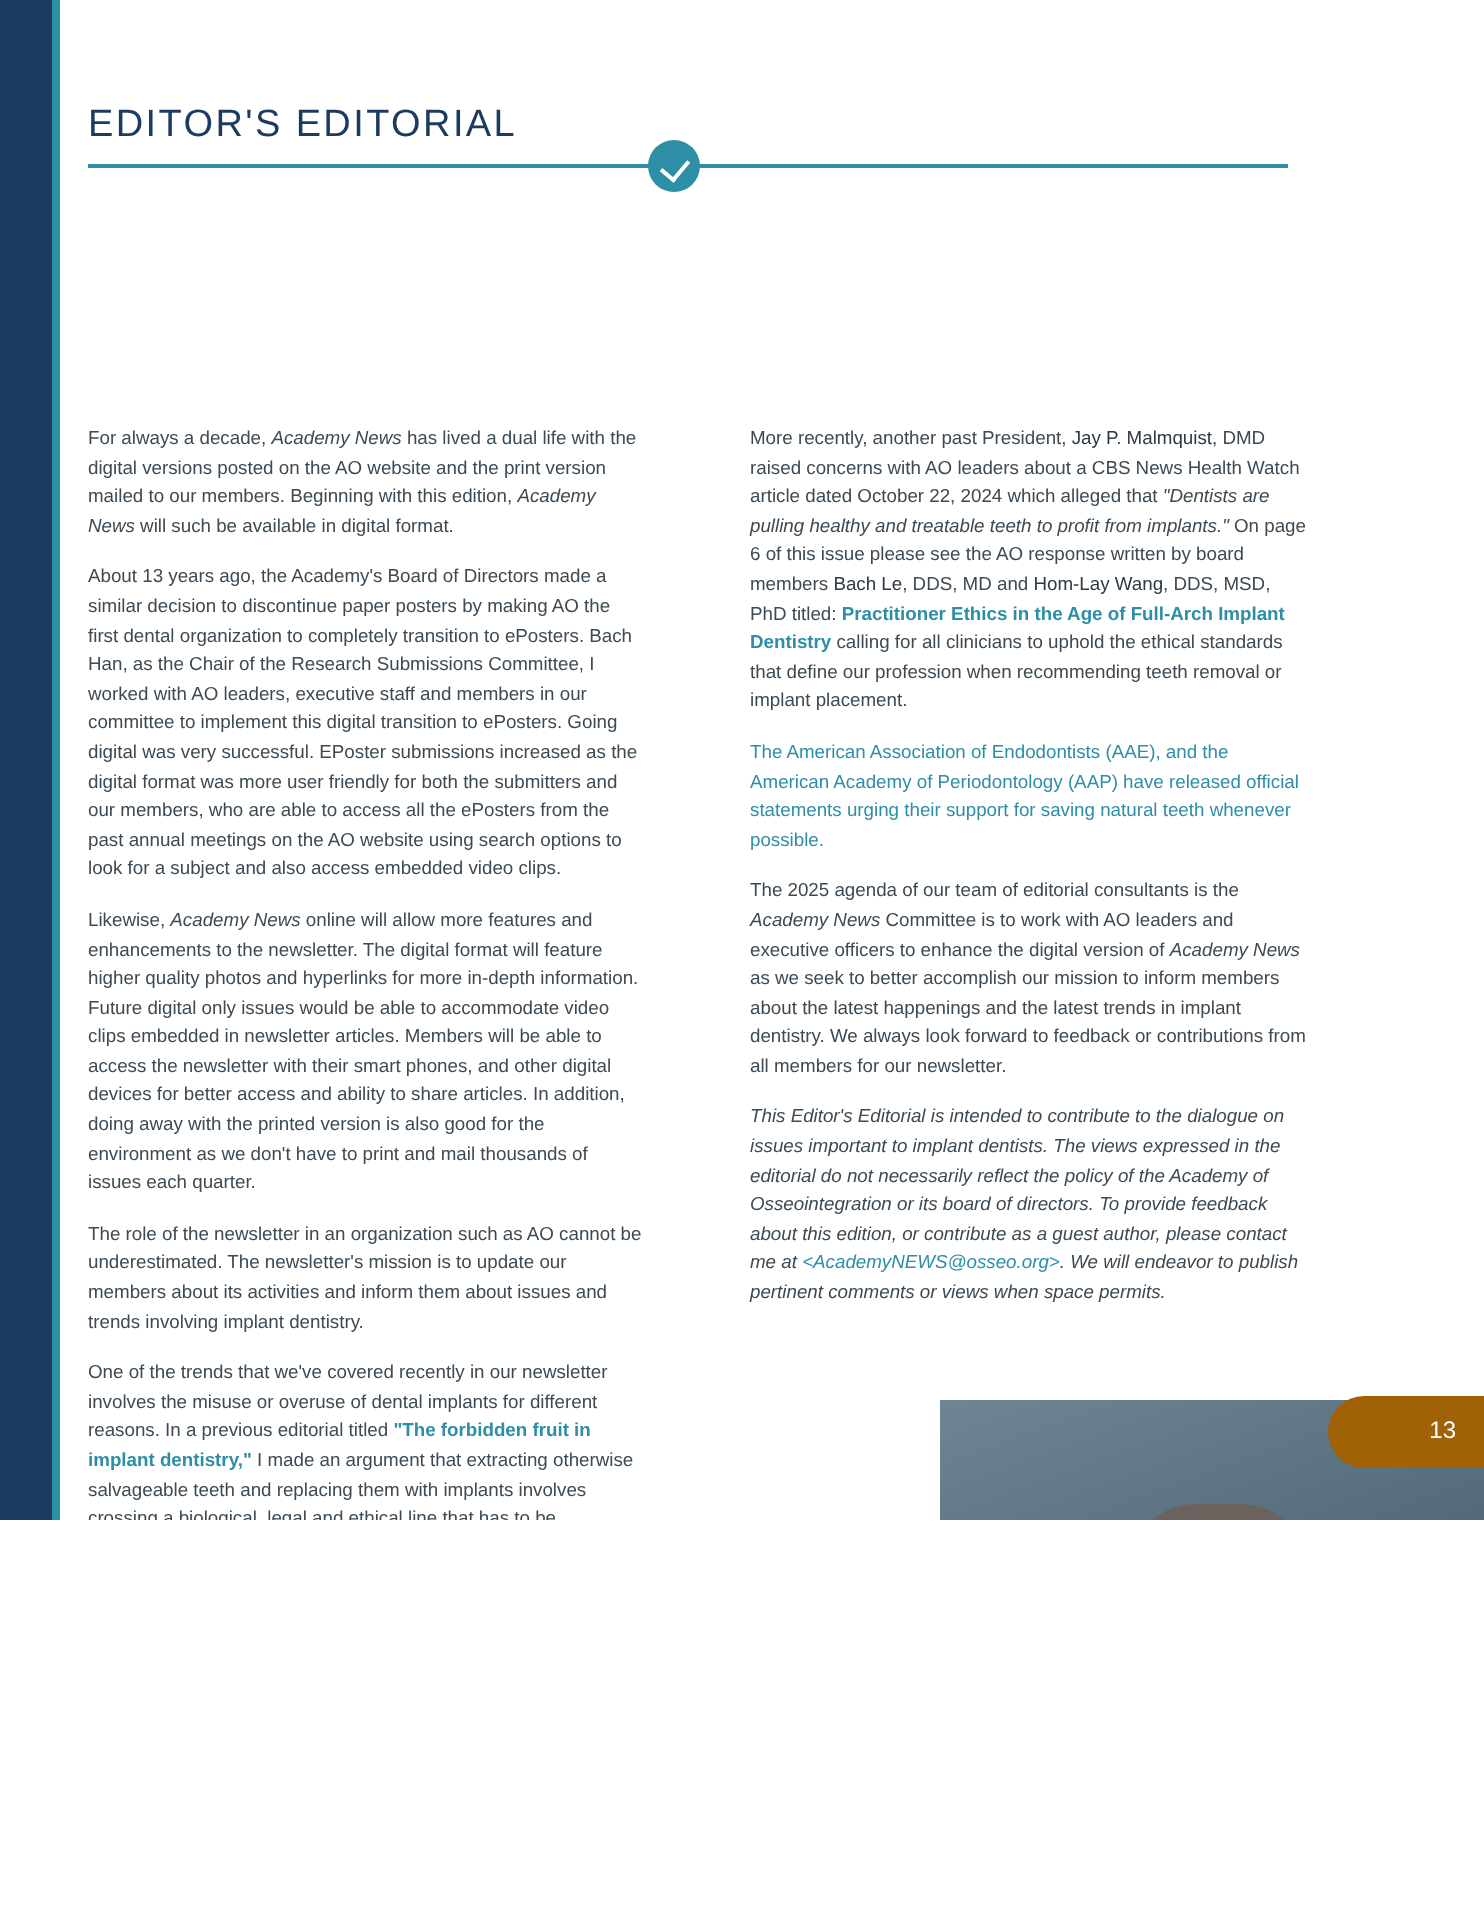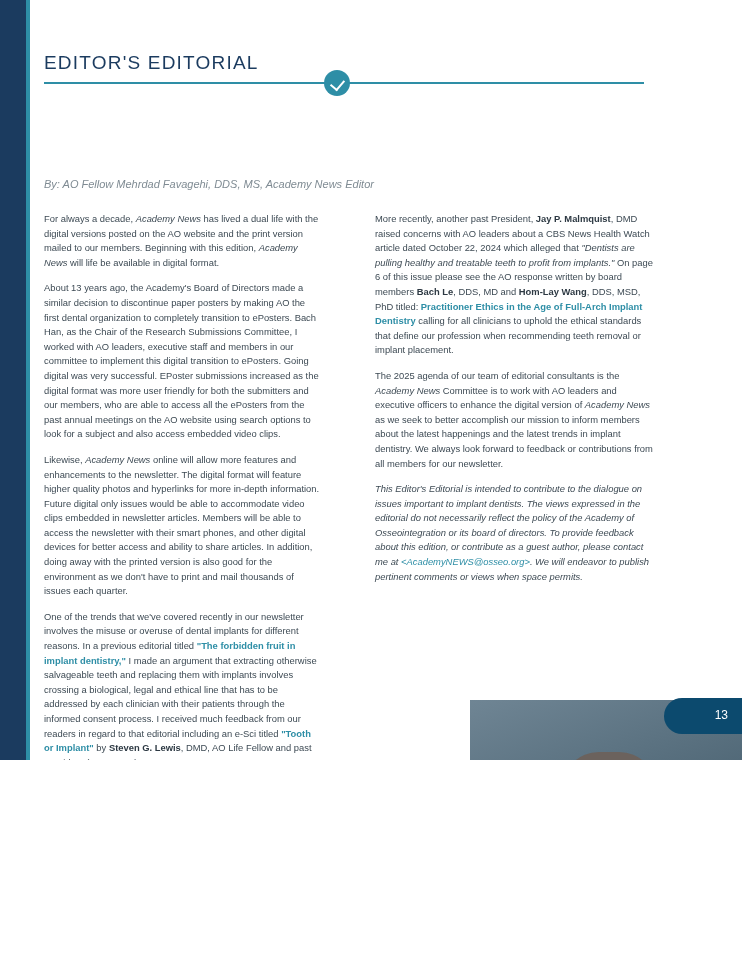--- a/index.html
+++ b/index.html
@@ -121,21 +121,21 @@
   .col-left { left: 44px; }
   .col-right { left: 375px; }
 
   .col p {
     margin: 0 0 11px 0;
   }
   .col .teal {
     color: #2e8ea6;
   }
   .col .bold {
-    font-weight: bold;
+    font-weight: normal;
     color: #2d3943;
     margin-top: 48px;
   }
   .col .teal-bold {
     color: #2e8ea6;
     font-weight: bold;
   }
   .col .ital {
     font-style: italic;
   }
@@ -287,21 +287,21 @@
     margin-top: 44px;
   }
 
   
   .page-badge {
     position: absolute;
     right: 0;
     bottom: 26px;
     width: 78px;
     height: 36px;
-    background: #0c4a6e;
+    background: #a16207;
     border-radius: 18px 0 0 18px;
   }
   .page-badge span {
     position: absolute;
     right: 14px;
     top: 10px;
     color: #ffffff;
     font-size: 12px;
   }
 
@@ -315,30 +315,31 @@
   <div class="left-bar"></div>
   <div class="left-bar-accent"></div>
 
   <div class="header">
     <div class="kicker">EDITOR'S EDITORIAL</div>
   </div>
   <div class="kicker-rule"></div>
   <div class="kicker-dot"></div>
 
 
-  <div class="byline">By: AO Fellow Mehrdad Favagehi, DDS, MS, Academy News Editor</div>
 
   <div class="col col-left" id="col-left">
-      <p><span>For always a decade, </span><span class="ital">Academy News</span><span> has lived a dual life with the digital versions posted on the AO website and the print version mailed to our members. Beginning with this edition, </span><span class="ital">Academy News</span><span> will life be available in digital format.</span></p>
+      <p><span>For always a decade, </span><span class="ital">Academy News</span><span> has lived a dual life with the digital versions posted on the AO website and the print version mailed to our members. Beginning with this edition, </span><span class="ital">Academy News</span><span> will such be available in digital format.</span></p>
       <p><span>About 13 years ago, the Academy's Board of Directors made a similar decision to discontinue paper posters by making AO the first dental organization to completely transition to ePosters. Bach Han, as the Chair of the Research Submissions Committee, I worked with AO leaders, executive staff and members in our committee to implement this digital transition to ePosters. Going digital was very successful. EPoster submissions increased as the digital format was more user friendly for both the submitters and our members, who are able to access all the ePosters from the past annual meetings on the AO website using search options to look for a subject and also access embedded video clips.</span></p>
       <p><span>Likewise, </span><span class="ital">Academy News</span><span> online will allow more features and enhancements to the newsletter. The digital format will feature higher quality photos and hyperlinks for more in-depth information. Future digital only issues would be able to accommodate video clips embedded in newsletter articles. Members will be able to access the newsletter with their smart phones, and other digital devices for better access and ability to share articles. In addition, doing away with the printed version is also good for the environment as we don't have to print and mail thousands of issues each quarter.</span></p>
+      <p><span>The role of the newsletter in an organization such as AO cannot be underestimated. The newsletter's mission is to update our members about its activities and inform them about issues and trends involving implant dentistry.</span></p>
       <p><span>One of the trends that we've covered recently in our newsletter involves the misuse or overuse of dental implants for different reasons. In a previous editorial titled </span><span class="teal-bold">"The forbidden fruit in implant dentistry,"</span><span> I made an argument that extracting otherwise salvageable teeth and replacing them with implants involves crossing a biological, legal and ethical line that has to be addressed by each clinician with their patients through the informed consent process. I received much feedback from our readers in regard to that editorial including an e-Sci titled </span><span class="teal-bold">"Tooth or Implant"</span><span> by </span><span class="bold">Steven G. Lewis</span><span>, DMD, AO Life Fellow and past President (2008-2009)</span></p>
     </div>
   <div class="col col-right" id="col-right">
       <p><span>More recently, another past President, </span><span class="bold">Jay P. Malmquist</span><span>, DMD raised concerns with AO leaders about a CBS News Health Watch article dated October 22, 2024 which alleged that </span><span class="ital">"Dentists are pulling healthy and treatable teeth to profit from implants."</span><span> On page 6 of this issue please see the AO response written by board members </span><span class="bold">Bach Le</span><span>, DDS, MD and </span><span class="bold">Hom-Lay Wang</span><span>, DDS, MSD, PhD titled: </span><span class="teal-bold">Practitioner Ethics in the Age of Full-Arch Implant Dentistry</span><span> calling for all clinicians to uphold the ethical standards that define our profession when recommending teeth removal or implant placement.</span></p>
+      <p><span class="teal">The American Association of Endodontists (AAE), and the American Academy of Periodontology (AAP) have released official statements urging their support for saving natural teeth whenever possible.</span></p>
       <p><span>The 2025 agenda of our team of editorial consultants is the </span><span class="ital">Academy News</span><span> Committee is to work with AO leaders and executive officers to enhance the digital version of </span><span class="ital">Academy News</span><span> as we seek to better accomplish our mission to inform members about the latest happenings and the latest trends in implant dentistry. We always look forward to feedback or contributions from all members for our newsletter.</span></p>
       <p><span class="ital">This Editor's Editorial is intended to contribute to the dialogue on issues important to implant dentists. The views expressed in the editorial do not necessarily reflect the policy of the Academy of Osseointegration or its board of directors. To provide feedback about this edition, or contribute as a guest author, please contact me at </span><span class="link ital">&lt;AcademyNEWS@osseo.org&gt;</span><span class="ital">. We will endeavor to publish pertinent comments or views when space permits.</span></p>
     </div>
 
   <div class="photo">
     <div class="photo-bg"></div>
     <div class="ph-jacket"></div>
     <div class="ph-shirt"></div>
     <div class="ph-lapel-l"></div>
     <div class="ph-lapel-r"></div>

